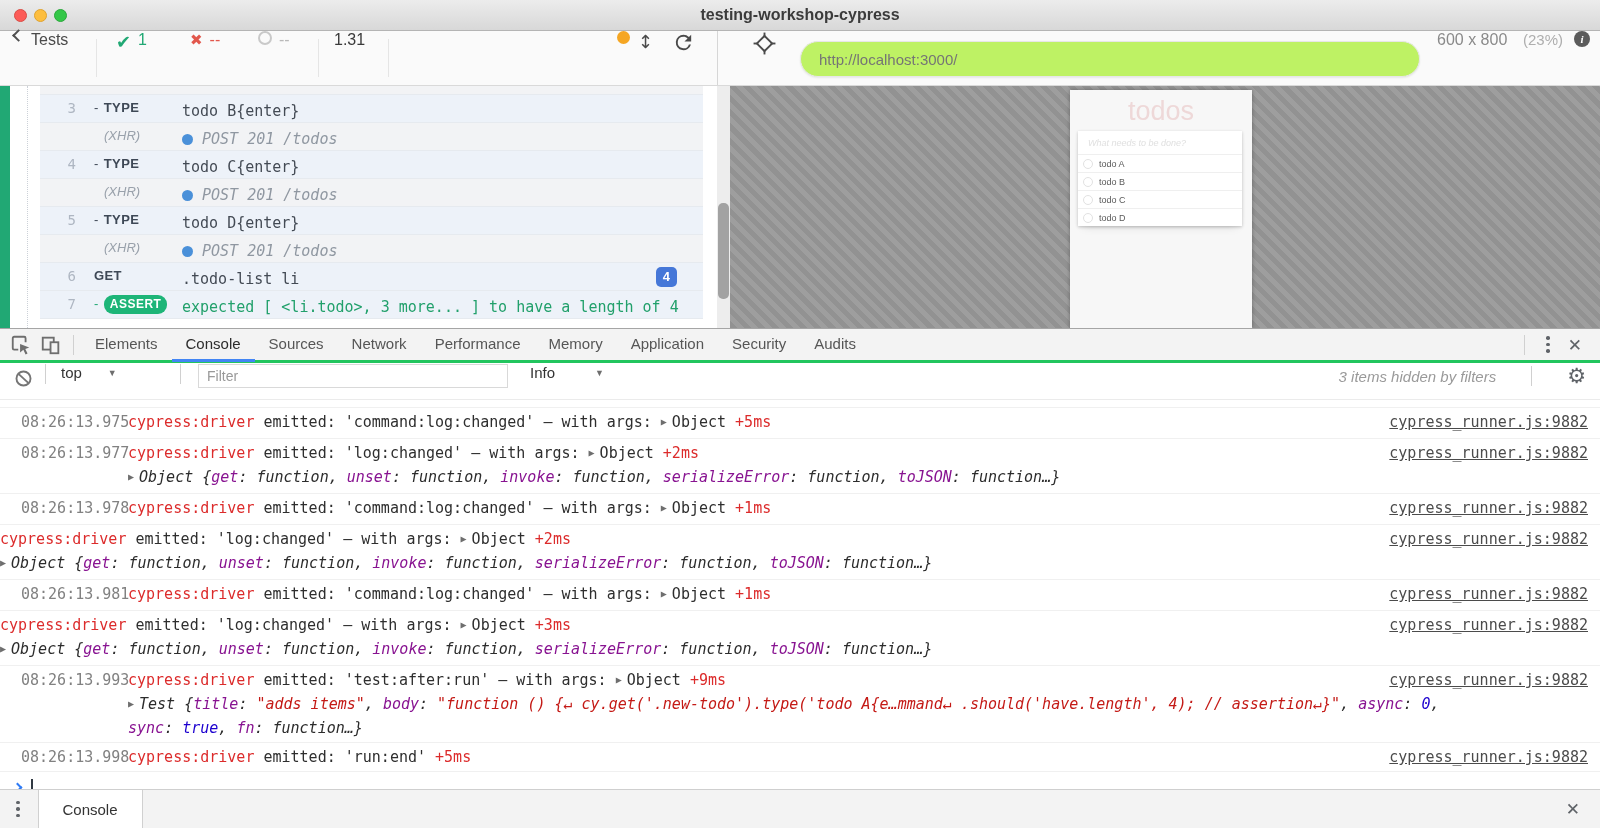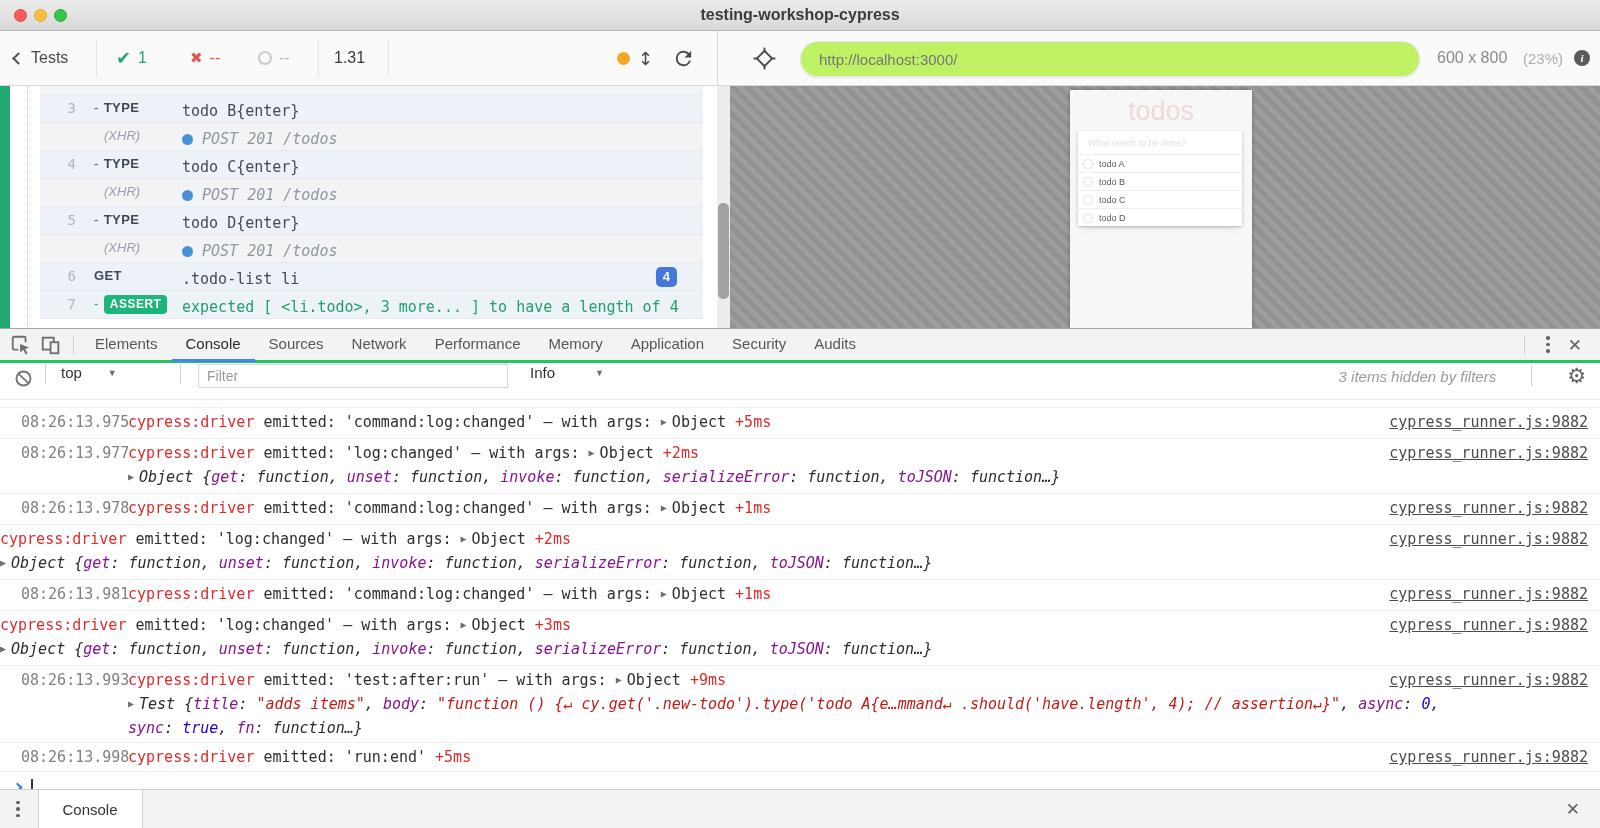--- a/index.html
+++ b/index.html
@@ -14,21 +14,21 @@
   .tl.red{ left:14px; background:#fc5b57; border:1px solid #d94c45; }
   .tl.yel{ left:34px; background:#fdbe3f; border:1px solid #dfa32f; }
   .tl.grn{ left:54px; background:#34c748; border:1px solid #2aa83b; }
   .wtitle { width:100%; text-align:center; line-height:30px; font-size:16px; font-weight:600; color:#3b3b3b; }
 
   
   #cyheader { position:absolute; left:0; top:31px; width:1600px; height:55px;
     background:#fafafa; border-bottom:1px solid #d9d9d9; }
   .hsep { position:absolute; top:8px; bottom:8px; width:1px; background:#e5e5e5; }
   .hsep.full { top:0; bottom:0; background:#d6d6d6; }
-  .hitem { position:absolute; top:0; height:54px; display:flex; align-items:center; }
+  .hitem { position:absolute; top:0; height:54px; display:flex; }
   .chevL { width:9px; height:9px; border-left:2.5px solid #4f4f4f; border-bottom:2.5px solid #4f4f4f;
     transform:rotate(45deg); margin-right:8px; }
   .tests-lbl { font-size:16px; color:#4a4a4a; }
   .st-pass { color:var(--pass-green,#21a874); font-size:16px; }
   .st-pass .glyph{ font-size:18px; margin-right:7px; }
   .st-fail { color:var(--fail-red,#e2574c); font-size:16px; }
   .st-fail .glyph{ font-size:15px; margin-right:7px; font-weight:700; }
   .st-pend { color:#b9b9b9; font-size:16px; }
   .pend-circ { width:14px; height:14px; border:2px solid #c9c9c9; border-radius:50%; margin-right:7px; }
   .duration { font-size:16px; color:#3a3a3a; }
@@ -54,21 +54,21 @@
   .lrow.k-cmd, .lrow.k-assert { background:#edf2f9; }
   .lrow.k-xhr { background:#f2f3f5; }
   .lrow.partial { height:9px; min-height:9px; padding:0; background:#f2f3f5; }
   .lnum { width:36px; text-align:right; color:#aeb6c2; font-size:14px; flex:none; }
   .lmeth { margin-left:18px; width:82px; flex:none; font-size:13px; letter-spacing:.4px; color:#3e4856;
     font-weight:700; white-space:nowrap; }
   .k-xhr .lmeth { font-weight:400; font-style:italic; color:#99a1ab; padding-left:10px; letter-spacing:0; }
   .ldash { color:#3e4856; font-weight:400; margin-right:5px; }
   .k-assert .ldash { color:var(--pass-green,#1db578); }
   .abadge { background:#1db578; color:#fff; font-size:12px; font-weight:700; letter-spacing:.5px;
-    padding:2px 6px 3px; border-radius:4px; }
+    padding:2px 6px 3px; border-radius:9px; }
   .lmsg { margin-left:6px; font-size:15px; color:#434a54; max-width:505px; line-height:22px; }
   .k-xhr .lmsg { color:#8f97a1; font-style:italic; display:flex; align-items:center; }
   .k-assert .lmsg { color:#21a06b; }
   .xdot { width:11px; height:11px; border-radius:50%; background:#4a90d9; margin-right:9px; flex:none; }
   .lbadge { position:absolute; right:26px; top:4px; background:var(--badge-blue,#4577d8); color:#fff;
     font-size:13px; font-weight:700; padding:3px 7px; border-radius:5px; line-height:14px; }
   .scgap { position:absolute; left:703px; width:14px; top:0; bottom:0; background:#fff; }
   .sctrack { position:absolute; left:717px; width:13px; top:0; bottom:0; background:#ededed; }
   .scthumb { position:absolute; left:718px; width:11px; top:117px; height:96px; background:#a2a2a2; border-radius:5px; }
   #rpane { position:absolute; left:730px; right:0; top:0; bottom:0;

